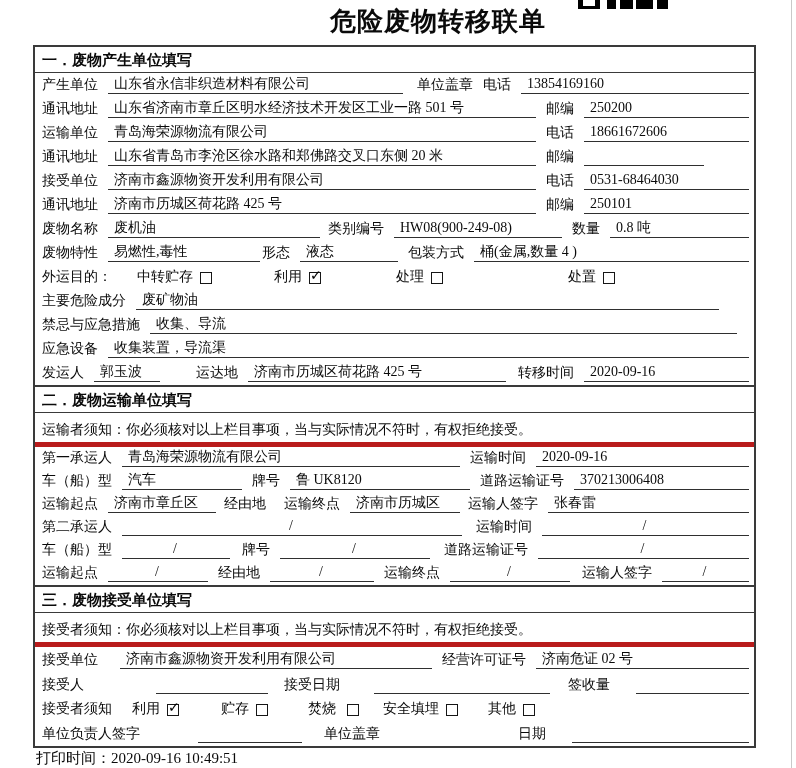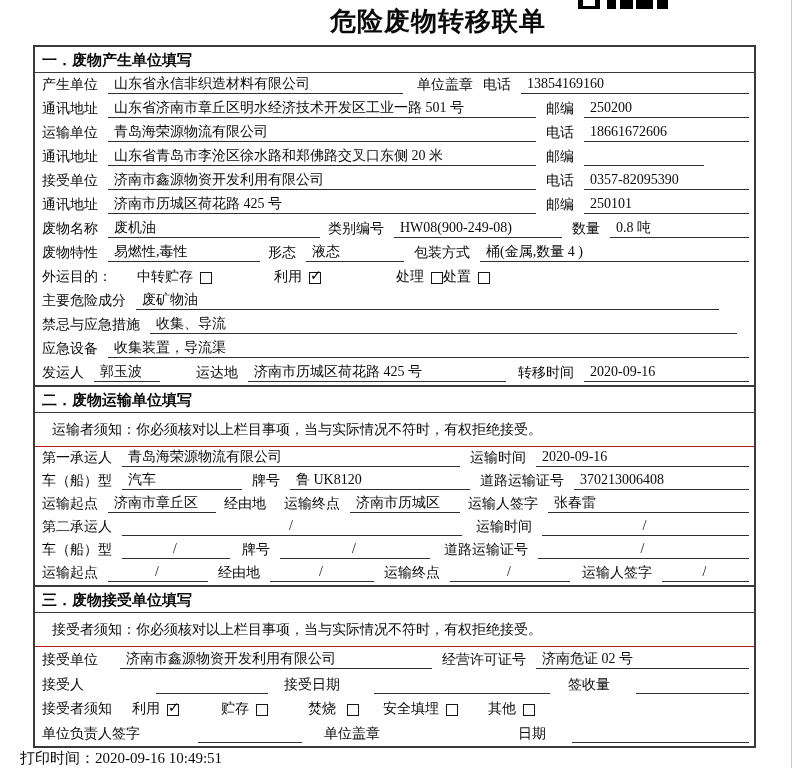--- a/index.html
+++ b/index.html
@@ -10,35 +10,35 @@
          font-weight:bold;font-size:26px;letter-spacing:1px;white-space:nowrap;}
   .qr{position:absolute;left:578px;top:0;height:9px;display:flex;align-items:flex-start;}
   .qr-u{width:22px;height:9px;border-left:5px solid #000;border-right:5px solid #000;border-bottom:3px solid #000;box-sizing:border-box;}
   .qr-b{height:9px;background:#000;}
   .page-edge{position:absolute;left:791px;top:0;width:1px;height:768px;background:#c9c9c9;}
 
   .form-table{position:absolute;left:33px;top:45px;width:723px;border:2px solid #3a3a3a;background:#fff;box-sizing:border-box;}
   .sec-hdr{height:26px;line-height:25px;font-family:"Liberation Sans","DejaVu Sans",sans-serif;
            font-weight:bold;font-size:15px;padding:0 7px;border-bottom:1px solid #3a3a3a;box-sizing:border-box;}
   .sec-hdr.mid{border-top:2px solid #3a3a3a;height:28px;line-height:26px;}
-  .notice{height:34px;line-height:33px;padding:0 17px;border-bottom:1px solid #b91c1c;box-sizing:border-box;white-space:nowrap;}
+  .notice{height:34px;line-height:33px;padding:0 7px;border-bottom:5px solid #b91c1c;box-sizing:border-box;white-space:nowrap;}
   .trow{display:flex;align-items:flex-end;height:24px;padding:0 5px 3px 7px;box-sizing:border-box;}
   .trow.h23{height:23px;}
   .trow.h25{height:25px;}
   .lbl{white-space:nowrap;flex:none;margin-right:10px;line-height:18px;}
   .ul{border-bottom:1px solid #2f2f2f;white-space:nowrap;overflow:hidden;padding:0 2px 0 6px;
       flex:none;height:19px;line-height:18px;box-sizing:border-box;}
   .grow{flex:1 1 auto;}
   .ctr{text-align:center;padding-left:0;}
   .opt{display:flex;align-items:flex-end;flex:none;}
   .cb{flex:none;width:12px;height:12px;border:1px solid #161616;margin-left:7px;margin-bottom:2px;
       position:relative;box-sizing:border-box;background:#fff;}
   .cb.checked::after{content:"✓";position:absolute;left:0px;top:-6px;font-size:14px;font-weight:bold;
       font-family:"DejaVu Sans",sans-serif;color:#000;}
-  .footer{position:absolute;left:20px;top:749px;font-size:15px;white-space:nowrap;}
+  .footer{position:absolute;left:36px;top:749px;font-size:15px;white-space:nowrap;}
 </style>
 </head>
 <body>
 
 <div class="page">
 
 
   <div class="title">危险废物转移联单</div>
 
   <div class="qr">
@@ -79,21 +79,21 @@
       <span class="lbl">通讯地址</span>
       <span class="ul" style="width:428px;margin-right:10px">山东省青岛市李沧区徐水路和郑佛路交叉口东侧 20 米</span>
       <span class="lbl">邮编</span>
       <span class="ul grow" style="margin-right:45px"></span>
     </div>
 
     <div class="trow">
       <span class="lbl">接受单位</span>
       <span class="ul" style="width:428px;margin-right:10px">济南市鑫源物资开发利用有限公司</span>
       <span class="lbl">电话</span>
-      <span class="ul grow">0357-82095390</span>
+      <span class="ul grow">0531-68464030</span>
     </div>
 
     <div class="trow">
       <span class="lbl">通讯地址</span>
       <span class="ul" style="width:428px;margin-right:10px">济南市历城区荷花路 425 号</span>
       <span class="lbl">邮编</span>
       <span class="ul grow">250101</span>
     </div>
 
     <div class="trow">
@@ -101,41 +101,41 @@
       <span class="ul" style="width:212px">废机油</span>
       <span class="lbl" style="margin-left:8px">类别编号</span>
       <span class="ul" style="width:168px">HW08(900-249-08)</span>
       <span class="lbl" style="margin-left:10px">数量</span>
       <span class="ul grow">0.8 吨</span>
     </div>
 
     <div class="trow">
       <span class="lbl">废物特性</span>
       <span class="ul" style="width:152px">易燃性,毒性</span>
-      <span class="lbl" style="margin-left:8px">形态</span>
+      <span class="lbl" style="margin-left:2px">形态</span>
       <span class="ul" style="width:98px">液态</span>
       <span class="lbl" style="margin-left:10px">包装方式</span>
       <span class="ul grow">桶(金属,数量 4 )</span>
     </div>
 
     <div class="trow">
       <span class="lbl">外运目的：</span>
       <span class="opt" style="margin-left:15px">
         <span class="lbl" style="margin-right:0">中转贮存</span>
         <span class="cb"></span>
       </span>
       <span class="opt" style="margin-left:62px">
         <span class="lbl" style="margin-right:0">利用</span>
         <span class="cb checked"></span>
       </span>
       <span class="opt" style="margin-left:75px">
         <span class="lbl" style="margin-right:0">处理</span>
         <span class="cb"></span>
       </span>
-      <span class="opt" style="">
+      <span class="opt" style="margin-left:125px">
         <span class="lbl" style="margin-right:0">处置</span>
         <span class="cb"></span>
       </span>
     </div>
 
     <div class="trow">
       <span class="lbl">主要危险成分</span>
       <span class="ul grow" style="margin-right:30px">废矿物油</span>
     </div>
 

